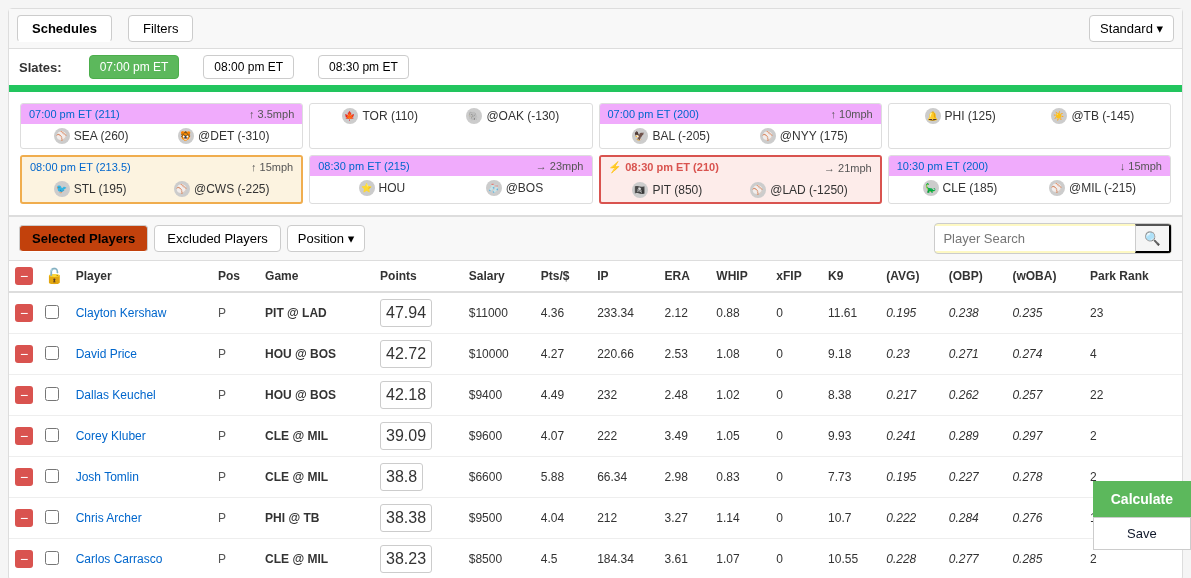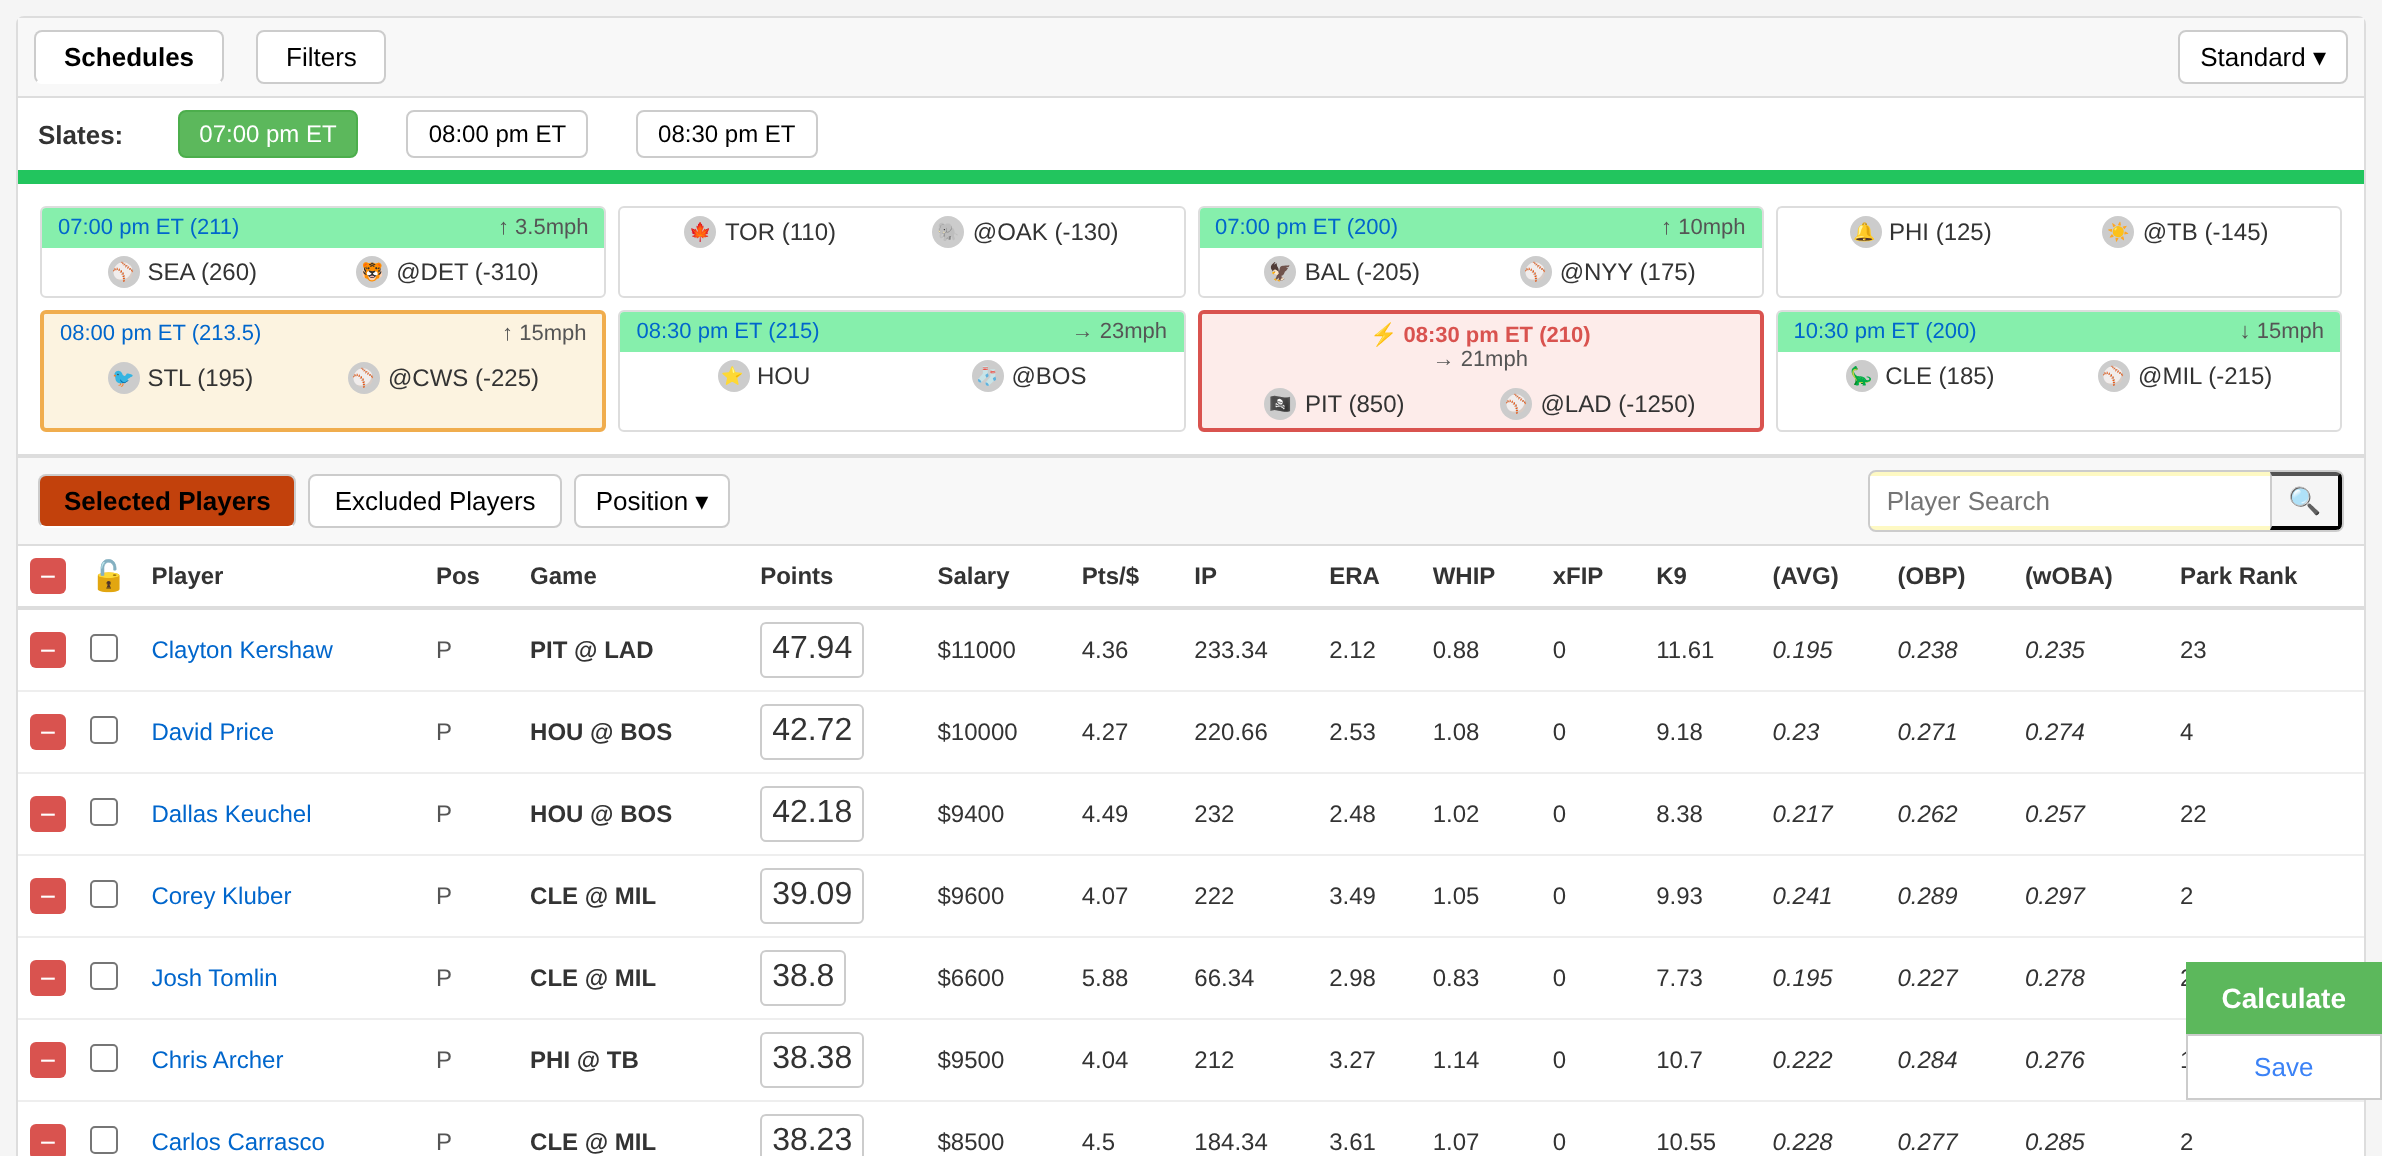--- a/index.html
+++ b/index.html
@@ -17,21 +17,21 @@
     .slates-row { display: flex; align-items: center; padding: 6px 10px; border-bottom: 7px solid #22c55e; gap: 19px; }
     .slates-label { font-weight: bold; margin-right: 8px; }
     .slate-btn { padding: 4px 10px; border: 1px solid #ccc; border-radius: 4px; margin-right: 5px; cursor: pointer; background: #fff; font-size: 12px; }
     .slate-btn.active { background: #5cb85c; color: #fff; border-color: #4cae4c; }
 
     
     .schedule-grid { display: grid; grid-template-columns: 1fr 1fr 1fr 1fr; gap: 0; padding: 8px; }
     .schedule-card { border: 1px solid #ddd; border-radius: 3px; margin: 3px; overflow: hidden; }
     .schedule-card.highlighted-orange { border: 2px solid #f0ad4e; }
     .schedule-card.highlighted-green { border: 2px solid #5cb85c; }
-    .schedule-header { padding: 4px 8px; display: flex; justify-content: space-between; align-items: center; font-size: 11px; color: #0066cc; background: #86efac; }
+    .schedule-header { padding: 4px 8px; display: flex; justify-content: space-between; align-items: center; font-size: 11px; color: #0066cc; background: #f0abfc; }
     .schedule-header .wind { color: #555; font-size: 11px; }
     .schedule-teams { display: flex; justify-content: space-around; padding: 4px 8px; font-size: 12px; }
     .team-entry { display: flex; align-items: center; gap: 4px; }
     .team-icon { width: 16px; height: 16px; border-radius: 50%; background: #ccc; display: inline-block; font-size: 9px; text-align: center; line-height: 16px; }
     .bg-orange { background: #fcf3e0; }
 
     
     .bottom-section { border-top: 2px solid #ddd; }
     .bottom-toolbar { display: flex; align-items: center; padding: 6px 10px; border-bottom: 1px solid #ddd; background: #f8f8f8; gap: 6px; }
     .toolbar-tab { padding: 5px 12px; border: 1px solid #ccc; border-radius: 4px; cursor: pointer; background: #fff; font-size: 13px; }
@@ -48,21 +48,21 @@
     .remove-btn { background: #d9534f; color: #fff; border: none; border-radius: 3px; width: 18px; height: 18px; cursor: pointer; font-size: 14px; line-height: 1; display: flex; align-items: center; justify-content: center; }
     .checkbox { width: 14px; height: 14px; cursor: pointer; }
     .player-link { color: #0066cc; text-decoration: none; }
     .points-box { display: inline-block; border: 1px solid #ccc; border-radius: 3px; padding: 4px 5px; font-size: 16px; background: #fff; min-width: 38px; text-align: center; }
     .pos-badge { color: #555; }
     .game-bold { font-weight: bold; }
 
     
     .action-buttons { position: fixed; right: 0; bottom: 28px; display: flex; flex-direction: column; }
     .calc-btn { background: #5cb85c; color: #fff; border: none; padding: 10px 18px; font-size: 14px; cursor: pointer; font-weight: bold; }
-    .save-btn { background: #fff; color: #3b82f6; border: 1px solid #ccc; padding: 8px 18px; font-size: 13px; cursor: pointer; text-align: center; }
+    .save-btn { background: #fff; color: #0f172a; border: 1px solid #ccc; padding: 8px 18px; font-size: 13px; cursor: pointer; text-align: center; }
 
     .header-remove-btn { background: #d9534f; color: #fff; border: none; border-radius: 3px; width: 18px; height: 18px; cursor: pointer; font-size: 14px; line-height: 1; display: inline-flex; align-items: center; justify-content: center; }
     .header-lock-btn { background: none; border: none; cursor: pointer; font-size: 15px; color: #888; }
 
     .wind-up { color: green; }
     .wind-right { color: #999; }
     .wind-down { color: red; }
   </style>
 </head>
 <body>
@@ -172,21 +172,21 @@
             <span>HOU</span>
           </div>
         <div class="team-entry">
             <span class="team-icon">🧦</span>
             <span>@BOS</span>
           </div>
       </div>
     </div>
 
     <div class="schedule-card highlighted-green" style="border-color:#d9534f; background:#fdecea;">
-      <div class="schedule-header" style="background:#fdecea;flex-direction:column;">
+      <div class="schedule-header" style="background:#fdecea;">
         <span style="color:#d9534f; font-weight:bold;">⚡ 08:30 pm ET (210)</span>
         <span class="wind wind-right">→ 21mph</span>
       </div>
       <div class="schedule-teams">
         <div class="team-entry">
             <span class="team-icon">🏴‍☠️</span>
             <span>PIT (850)</span>
           </div>
         <div class="team-entry">
             <span class="team-icon">⚾</span>

